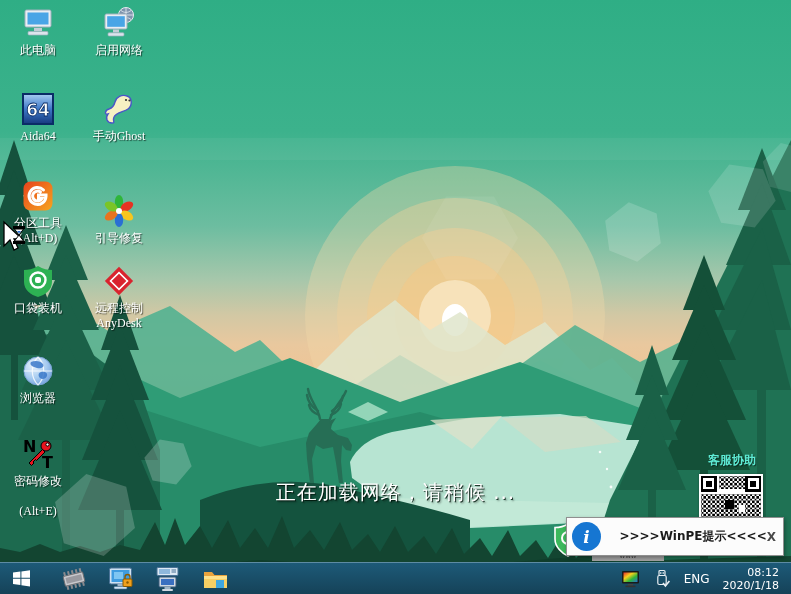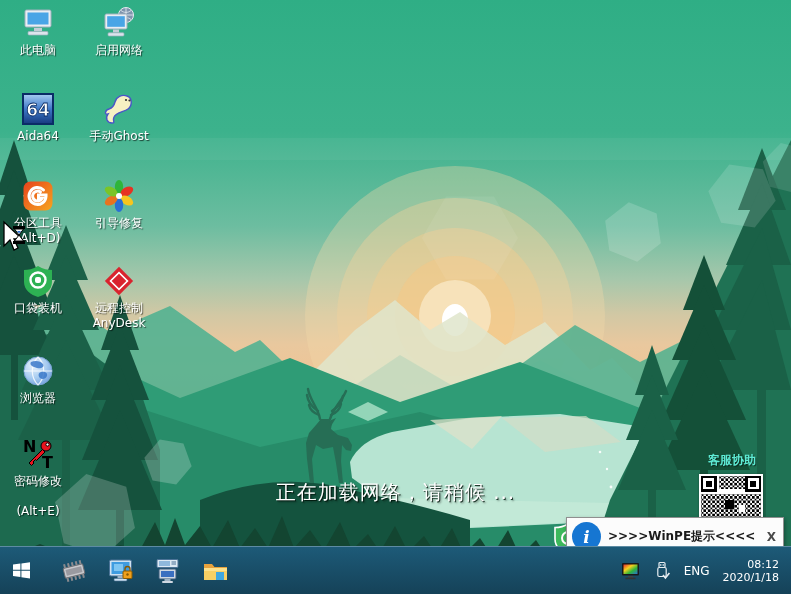--- a/index.html
+++ b/index.html
@@ -4,21 +4,21 @@
 <style>
   html,body{margin:0;padding:0;background:#222;}
   .screen{position:relative;width:791px;height:594px;overflow:hidden;
     font-family:"DejaVu Sans","Liberation Sans",sans-serif;user-select:none;}
   .wallpaper{position:absolute;inset:0;}
 
   
   .dicon{position:absolute;width:76px;display:flex;flex-direction:column;align-items:center;cursor:default;}
   .dicon .glyph{width:34px;height:34px;display:flex;align-items:center;justify-content:center;}
   .dicon .lbl{margin-top:3px;font-size:12px;line-height:15px;color:#fff;text-align:center;
-    text-shadow:1px 1px 1px rgba(0,0,0,.65);white-space:nowrap;}
+    text-shadow:1px 1px 1px rgba(0,0,0,.65);white-space:nowrap;font-family:Liberation Serif, serif;}
 
   .loading-text{position:absolute;left:0;right:0;top:479px;text-align:center;color:#fff;
     font-size:20px;letter-spacing:1px;
     text-shadow:1px 1px 0 rgba(0,20,10,.8),2px 2px 2px rgba(0,0,0,.35);}
 
   .support-label{position:absolute;left:692px;top:452px;width:80px;text-align:center;color:#5eead4;
     font-size:12px;font-weight:bold;text-shadow:1px 1px 1px rgba(0,0,0,.5);}
   .qr-card{position:absolute;left:699px;top:474px;width:64px;height:44px;background:#fff;
     overflow:hidden;box-shadow:0 0 2px rgba(0,0,0,.3);}
   .url-sliver{position:absolute;left:592px;top:552px;width:72px;height:9px;background:#a3a3a3;
@@ -26,27 +26,27 @@
   .cs-shield{position:absolute;left:553px;top:522px;z-index:4;}
 
   
   .popup{position:absolute;left:566px;top:517px;width:218px;height:39px;background:#fcfcfc;
     border:1px solid #8f8f8f;box-shadow:1px 2px 4px rgba(0,0,0,.35);z-index:6;
     display:flex;align-items:center;box-sizing:border-box;}
   .popup .info-circle{flex:0 0 auto;width:29px;height:29px;margin-left:5px;border-radius:50%;
     background:#1676d2;color:#fff;display:flex;align-items:center;justify-content:center;
     font-family:"DejaVu Serif","Liberation Serif",serif;font-size:17px;font-weight:bold;font-style:italic;}
   .popup .ptxt{flex:1;margin-left:7px;min-width:0;}
-  .popup .prow{display:flex;align-items:center;}
+  .popup .prow{display:flex;align-items:center;text-align:right;}
   .popup .ptitle{flex:1;font-size:12px;font-weight:bold;color:#1b1b1b;white-space:nowrap;}
   .popup .pclose{font-size:12px;font-weight:bold;color:#4a4a4a;margin-right:7px;cursor:pointer;}
   .popup .pbody{font-size:11.5px;color:#1b1b1b;margin-top:1px;white-space:nowrap;}
 
   
-  .taskbar{position:absolute;left:0;right:0;bottom:0;height:48px;
+  .taskbar{position:absolute;left:0;right:0;bottom:0;height:32px;
     background:linear-gradient(#1d5a78,#154258);border-top:1px solid #5d8ba3;
     display:flex;align-items:center;z-index:10;box-sizing:border-box;}
   .start-btn{width:42px;height:31px;display:flex;align-items:center;justify-content:center;cursor:pointer;}
   .task-icon{width:30px;height:30px;margin-left:17px;display:flex;align-items:center;justify-content:center;cursor:pointer;}
   .tray{margin-left:auto;display:flex;align-items:center;gap:13px;padding-right:12px;}
   .tray .lang{color:#fff;font-size:12px;cursor:pointer;}
   .tray .clock{color:#fff;font-size:11px;line-height:13px;text-align:right;cursor:pointer;}
   .tray .ticon{display:flex;align-items:center;justify-content:center;cursor:pointer;}
 
   .busy-cursor{position:absolute;left:1px;top:220px;z-index:30;pointer-events:none;}
@@ -237,21 +237,21 @@
             </linearGradient>
           </defs>
           <rect x="2.5" y="2.5" width="29" height="29" rx="7" fill="url(#dg)"></rect>
           <path d="M22.5,11 A8.5,8.5 0 1 0 25,17.5 L25,16 L17.5,16 L17.5,19.5 L21,19.5 A5,5 0 1 1 19.5,13" fill="none" stroke="#ffffff" stroke-width="3" stroke-linecap="round"></path>
         </svg>
     </div>
     <div class="lbl">分区工具</div>
     <div class="lbl" style="margin-top:0">(Alt+D)</div>
   </div>
 
-  <div class="dicon" style="left:81px;top:179px">
+  <div class="dicon" style="left:81px;top:194px">
     <div class="glyph">
       <svg viewBox="0 0 34 34">
           <g>
             <ellipse cx="17" cy="8" rx="4.2" ry="7" fill="#2fb53a"></ellipse>
             <ellipse cx="17" cy="8" rx="4.2" ry="7" fill="#e63323" transform="rotate(60 17 17)"></ellipse>
             <ellipse cx="17" cy="8" rx="4.2" ry="7" fill="#f7c51e" transform="rotate(120 17 17)"></ellipse>
             <ellipse cx="17" cy="8" rx="4.2" ry="7" fill="#2a6fd4" transform="rotate(180 17 17)"></ellipse>
             <ellipse cx="17" cy="8" rx="4.2" ry="7" fill="#e8731f" transform="rotate(240 17 17)"></ellipse>
             <ellipse cx="17" cy="8" rx="4.2" ry="7" fill="#7ac527" transform="rotate(300 17 17)"></ellipse>
             <circle cx="17" cy="17" r="3" fill="#ffffff"></circle>

